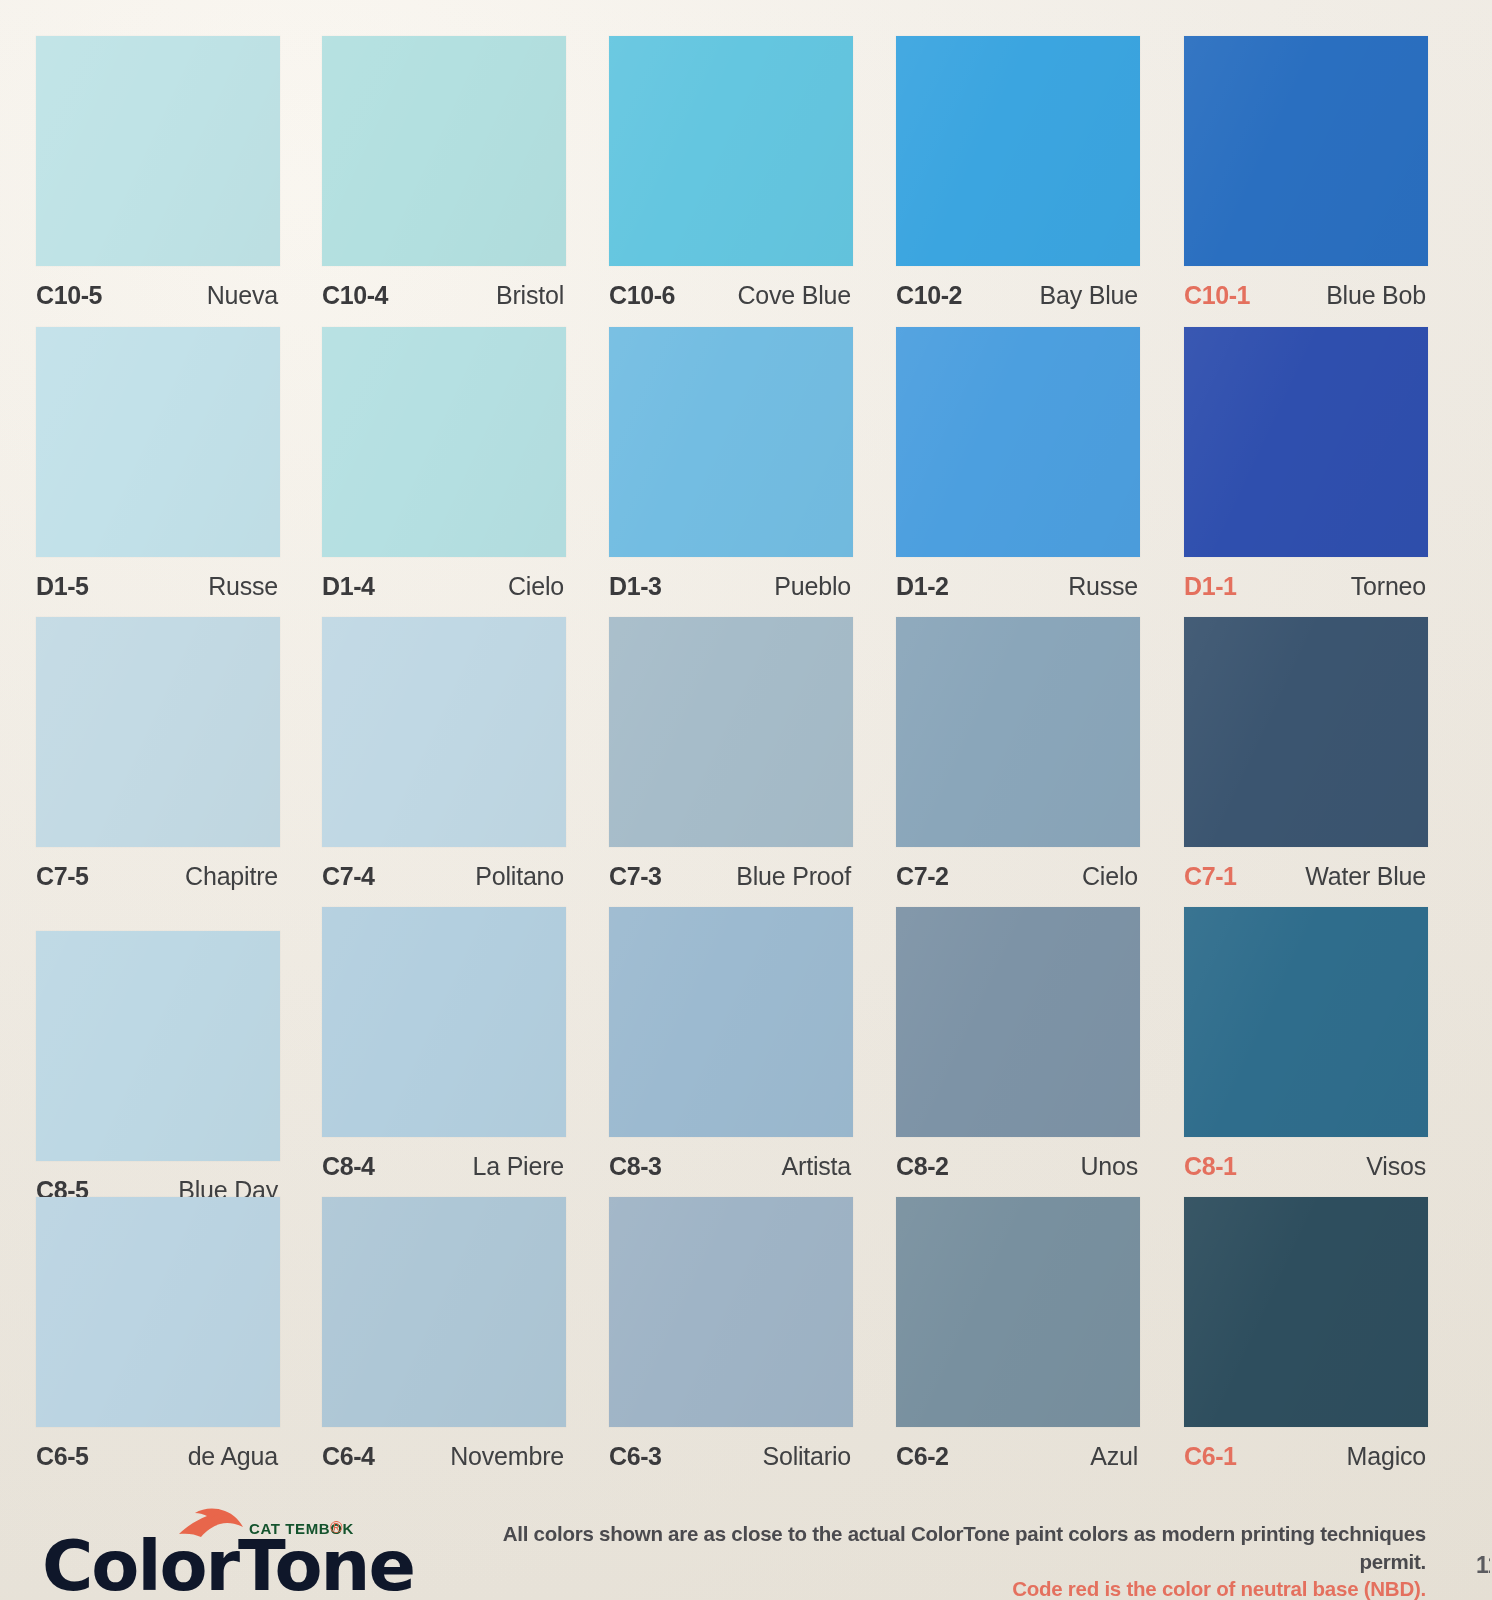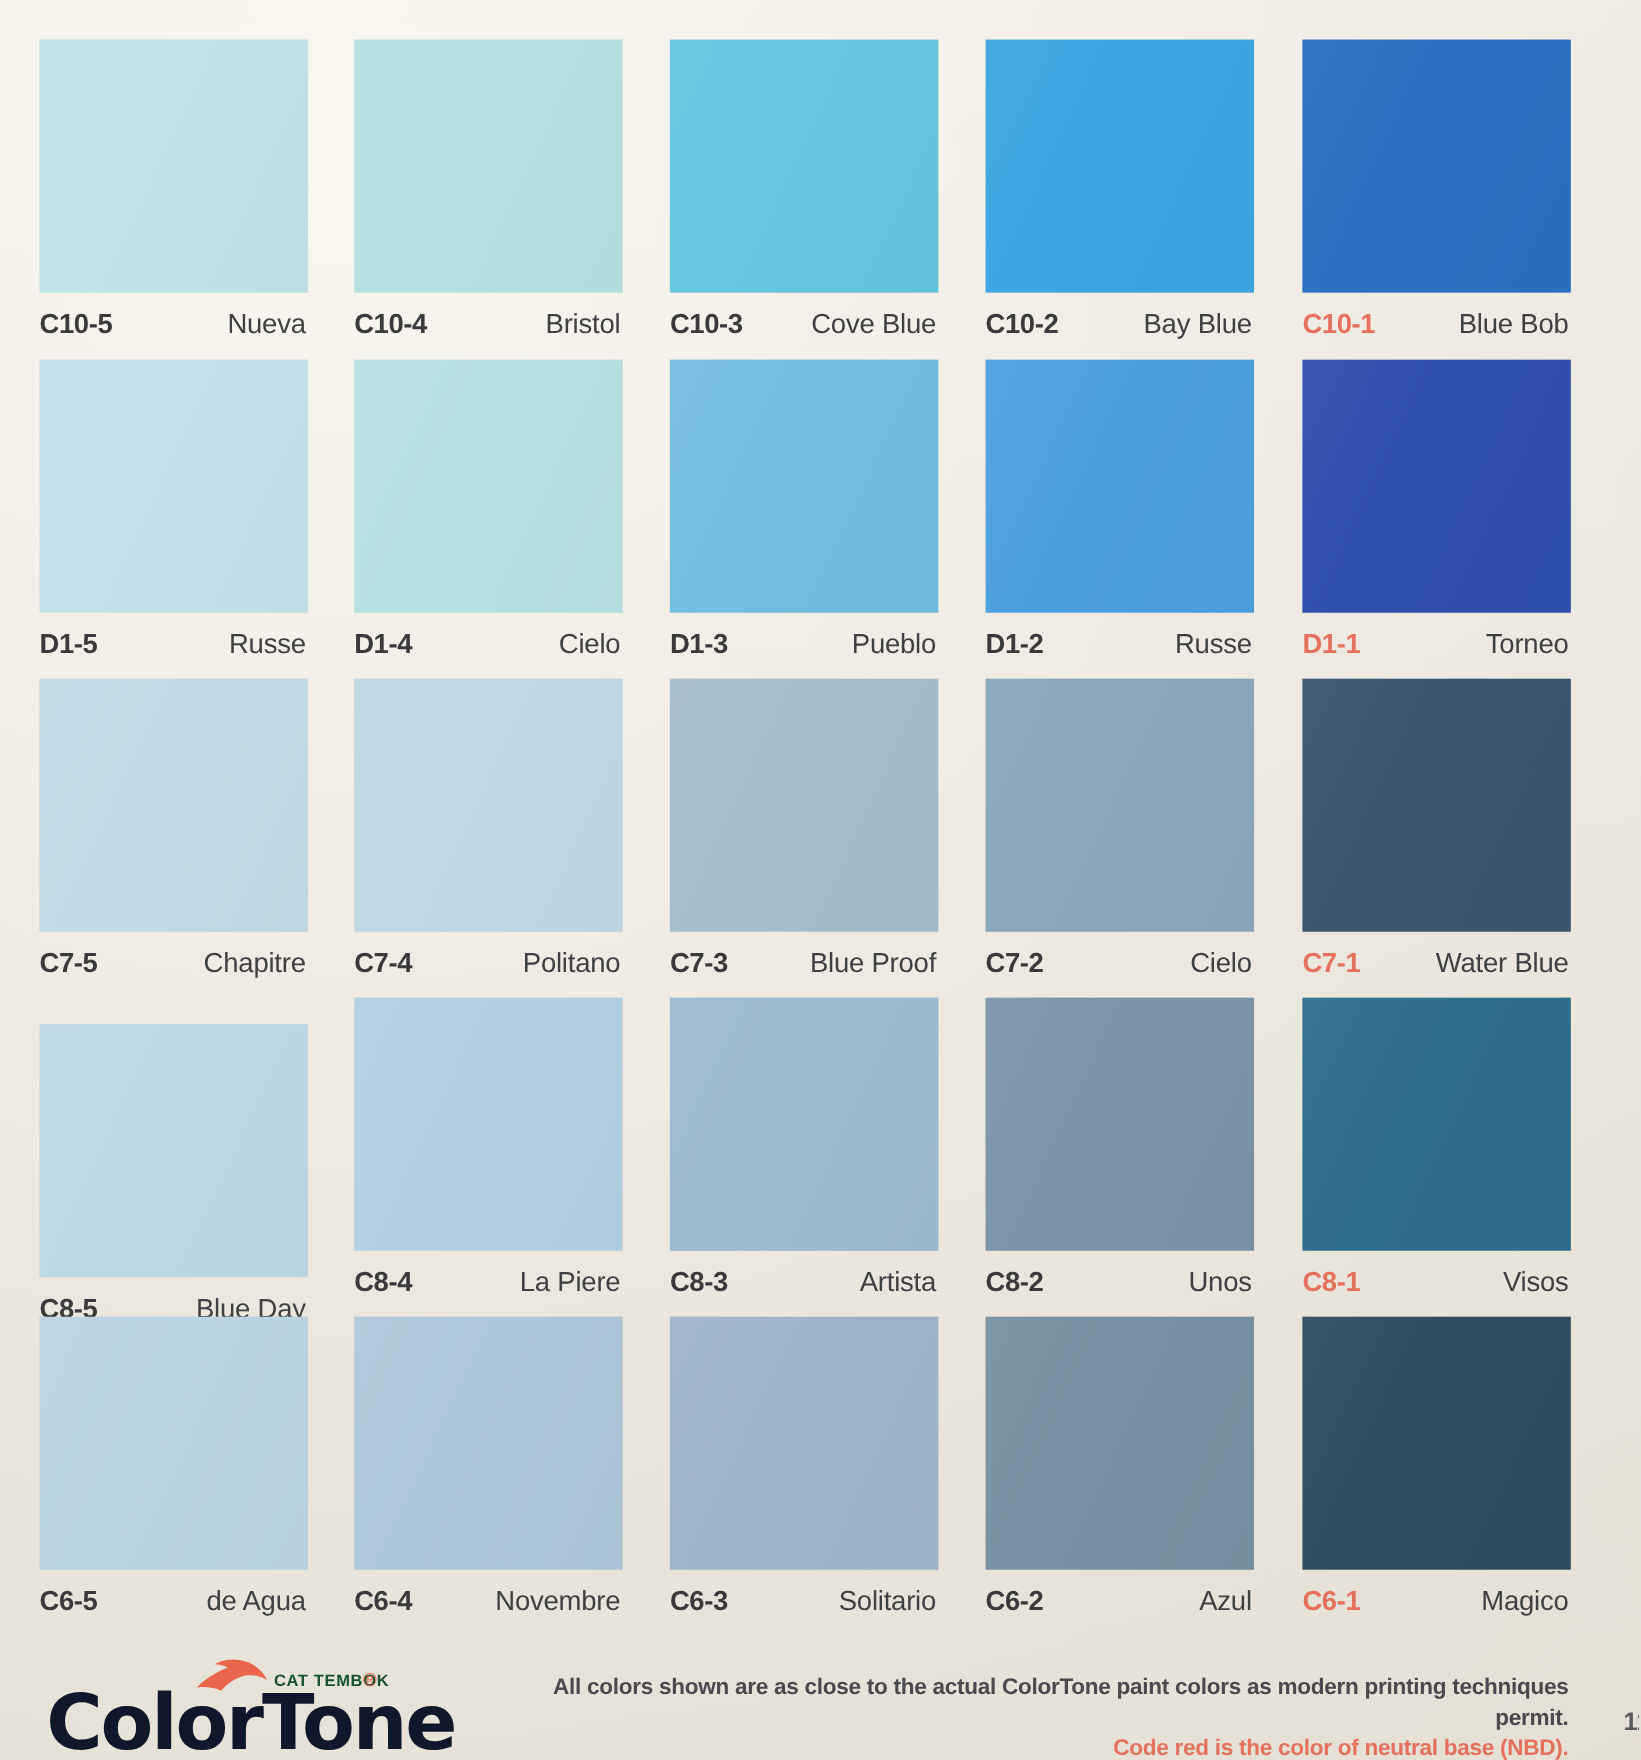--- a/index.html
+++ b/index.html
@@ -207,21 +207,21 @@
         <div class="cell" style="left: 322px;">
           <div class="swatch" style="background: rgb(179, 224, 224);"></div>
           <div class="labels">
             <span class="code">C10-4</span>
             <span class="name">Bristol</span>
           </div>
         </div>
         <div class="cell" style="left: 609px;">
           <div class="swatch" style="background: rgb(100, 198, 224);"></div>
           <div class="labels">
-            <span class="code">C10-3</span>
+            <span class="code">C10-6</span>
             <span class="name">Cove Blue</span>
           </div>
         </div>
         <div class="cell" style="left: 896px;">
           <div class="swatch" style="background: rgb(59, 165, 224);"></div>
           <div class="labels">
             <span class="code">C10-2</span>
             <span class="name">Bay Blue</span>
           </div>
         </div>

